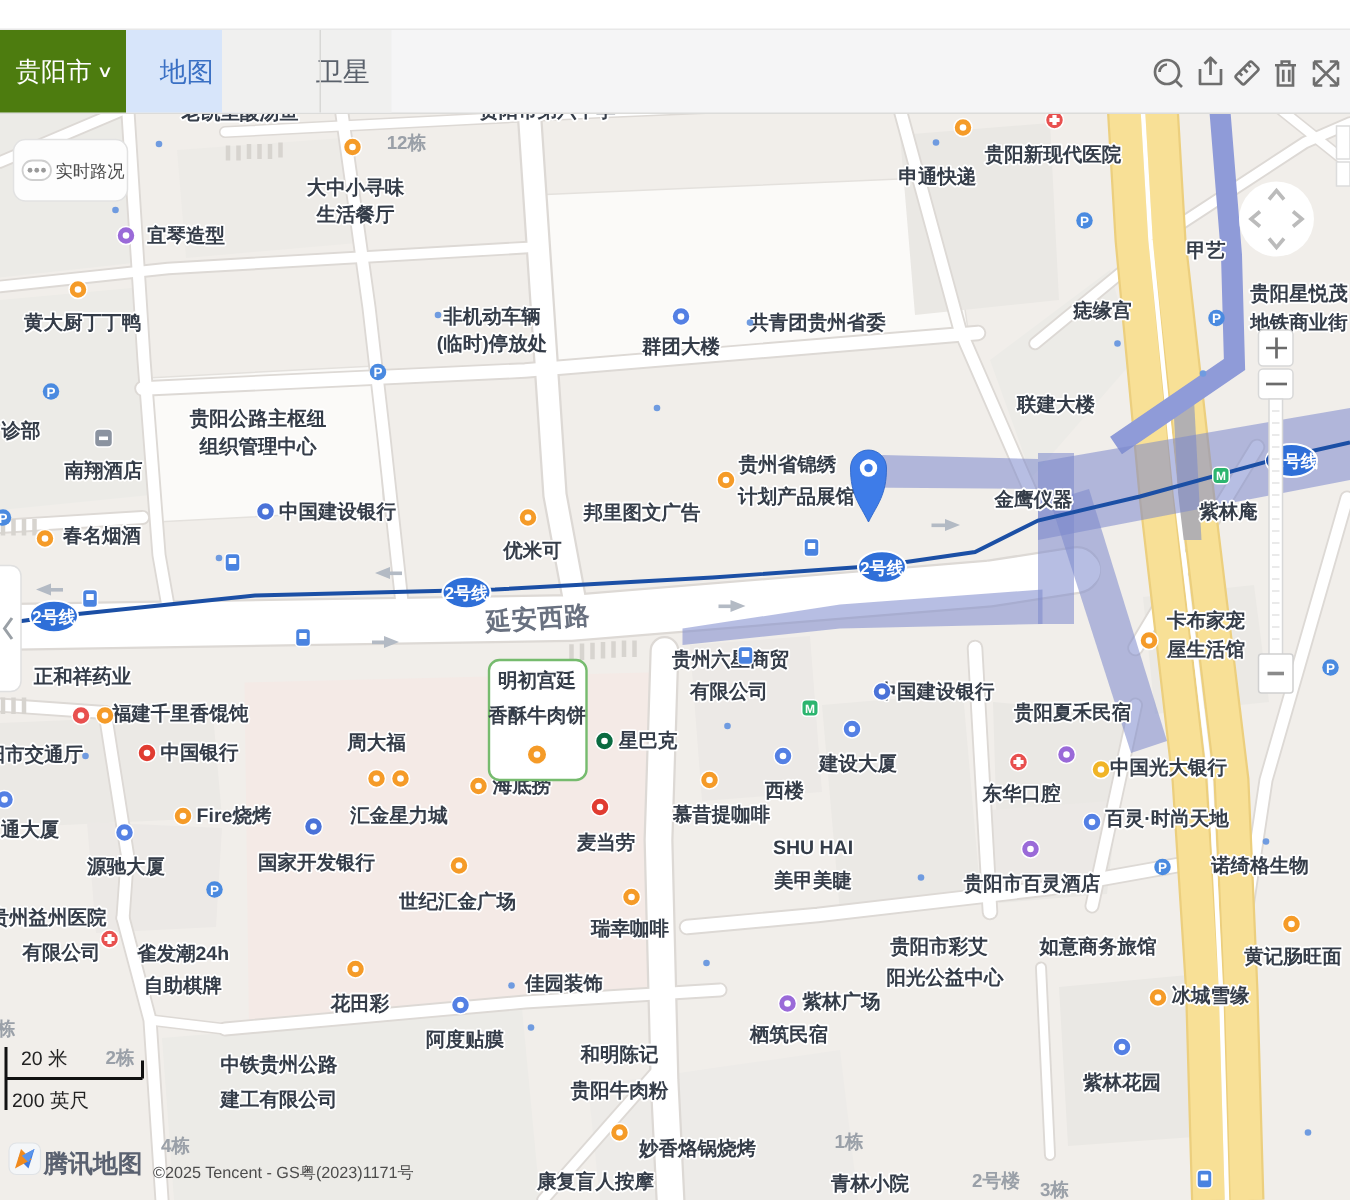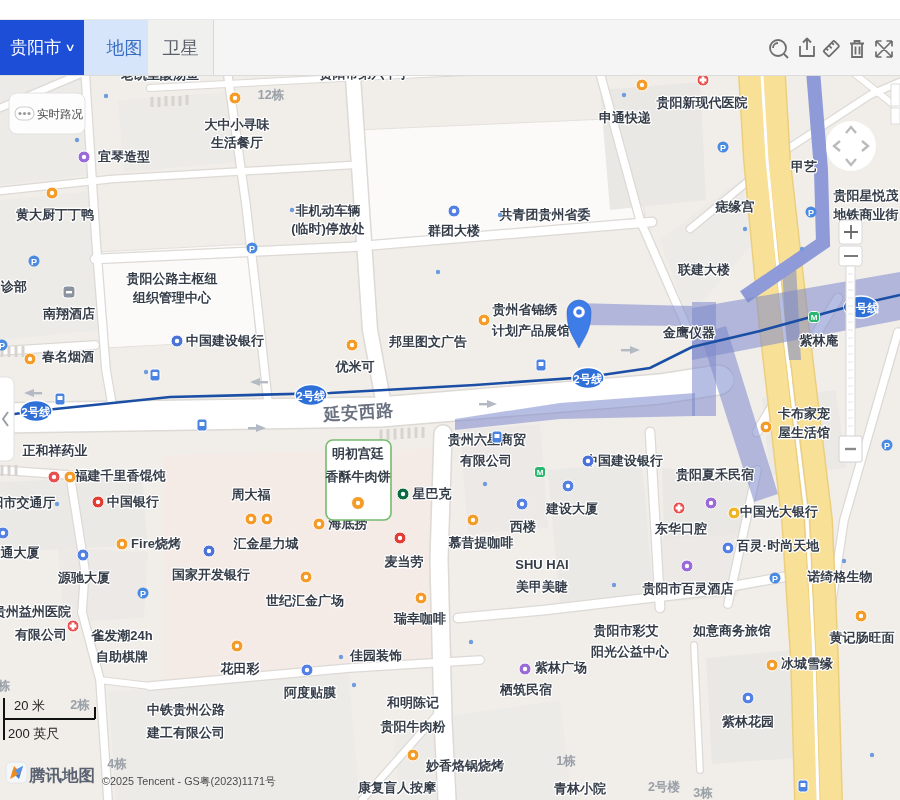--- a/index.html
+++ b/index.html
@@ -570,25 +570,25 @@
 <text x="29" y="781" font-size="16.5" font-weight="bold" fill="#5a6170" letter-spacing="0">腾讯地图</text>
 
 <text x="102" y="785" font-size="10.8" fill="#4c4c4c">©2025 Tencent - GS粤(2023)1171号</text>
 
 </svg>
 
 <div class="tb" style="height:19px;background:#ffffff;border-bottom:1px solid #e8e8e8;"></div>
 
 <div class="tb" style="top:20px;height:55px;background:#f5f5f6;border-bottom:1px solid #dcdcda;"></div>
 
-<div style="position:absolute;left:0;top:20px;width:84px;height:55px;background:#1d4ed8;color:#fff;font-size:17px;font-family:'Liberation Serif',serif;display:flex;align-items:center;justify-content:center;">贵阳市&nbsp;<span style="font-size:11px;transform:scaleX(1.4);display:inline-block;">∨</span></div>
+<div style="position:absolute;left:0;top:20px;width:84px;height:55px;background:#4d7c0f;color:#fff;font-size:17px;font-family:'Liberation Serif',serif;display:flex;align-items:center;justify-content:center;">贵阳市&nbsp;<span style="font-size:11px;transform:scaleX(1.4);display:inline-block;">∨</span></div>
 
 <div style="position:absolute;left:84px;top:20px;width:81px;height:55px;background:#d7e5fa;color:#3a70c4;font-size:18px;font-family:'Liberation Serif',serif;display:flex;align-items:center;justify-content:center;">地图</div>
 
-<div style="position:absolute;left:148px;top:20px;width:65px;height:55px;background:#f0f0ef;color:#5a616b;font-size:18px;font-family:'Liberation Serif',serif;display:flex;align-items:center;justify-content:center;">卫星</div>
+<div style="position:absolute;left:148px;top:20px;width:65px;height:55px;background:#f0f0ef;color:#5a616b;font-size:18px;font-family:'Liberation Serif',serif;display:flex;align-items:center;justify-content:center;padding-left:48px;">卫星</div>
 
 <div style="position:absolute;left:213px;top:20px;width:1px;height:55px;background:#d8d8d6;"></div>
 
 <svg style="position:absolute;left:768px;top:36px;" width="126" height="26" viewBox="0 0 126 26">
 <g fill="none" stroke="#6e6e6e" stroke-width="1.8">
 <circle cx="10" cy="12" r="8"></circle>
         <path d="M10,7 a5,5 0 0 0 -5,5 M16,18 l4,4"></path>
 <path d="M32,10 v10 h14 v-10 M39,14 v-11 M35,6.5 l4,-4 4,4" stroke-linejoin="round"></path>
 <g transform="rotate(-45 63 13)">
           <rect x="56" y="9" width="15" height="8" rx="1.5"></rect>

